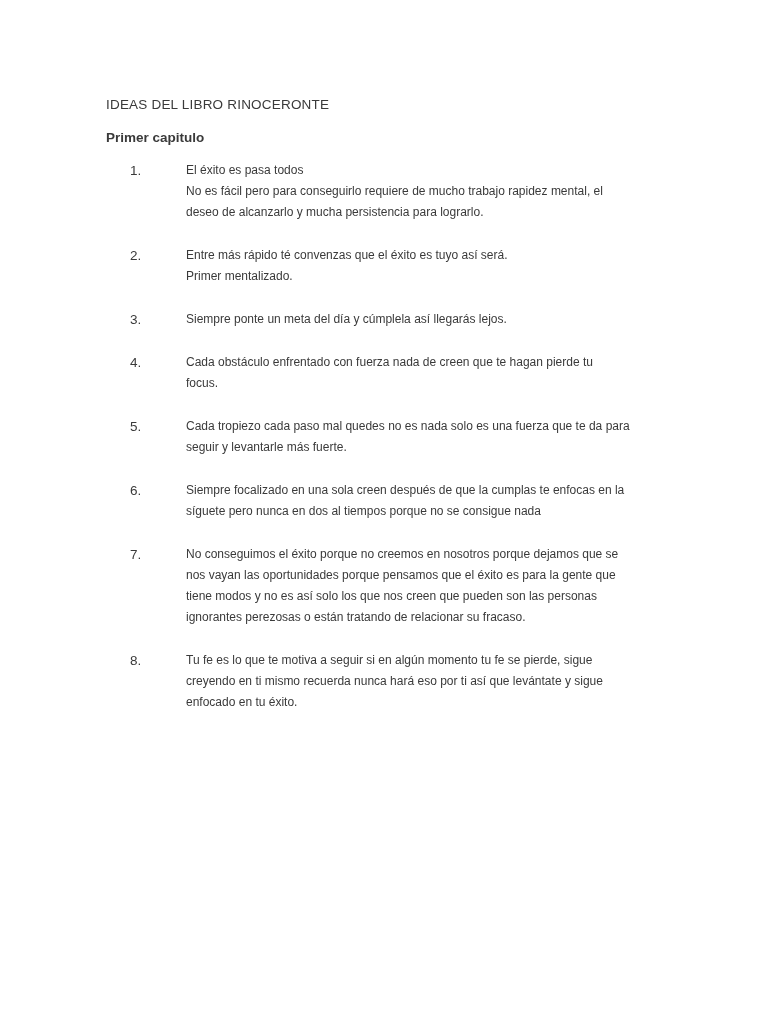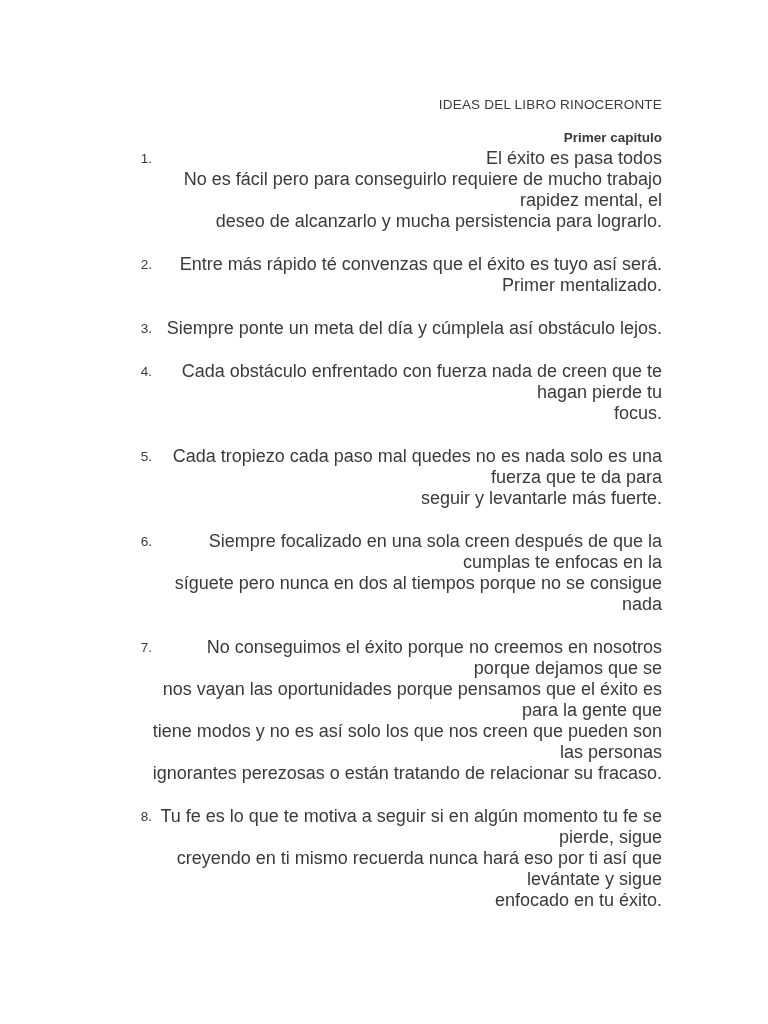--- a/index.html
+++ b/index.html
@@ -13,31 +13,30 @@
     overflow: hidden;
     font-family: "Liberation Sans", sans-serif;
     color: #3a3a3a;
   }
   .page {
     box-sizing: border-box;
     width: 768px;
     height: 1024px;
     padding: 94px 106px 0 106px;
     background: #ffffff;
-    text-align: right;
   }
   .doc-title {
     margin: 0 0 12px 0;
     font-size: 13.5px;
     line-height: 21px;
     font-weight: 400;
     letter-spacing: 0.2px;
   }
   .chapter-heading {
-    margin: 0 0 0 0;
+    margin: 0 0 12px 0;
     font-size: 13.5px;
     line-height: 21px;
     font-weight: 700;
   }
   .ideas-list {
     margin: 0;
     padding: 0;
     list-style: none;
   }
   .list-item {
@@ -46,23 +45,24 @@
     margin: 0 0 22px 0;
     padding-left: 24px;
   }
   .item-number {
     flex: 0 0 22px;
     font-size: 13.5px;
     line-height: 21px;
   }
   .item-text {
     flex: 1 1 auto;
-    font-size: 18px;
+    font-size: 12px;
     line-height: 21px;
     white-space: pre-line;
+    margin-left: 34px;
   }
 </style>
 </head>
 <body style="color: rgb(58, 58, 58); background: rgb(255, 255, 255);">
 
 <div class="page">
   <h1 class="doc-title">IDEAS DEL LIBRO RINOCERONTE</h1>
   <h2 class="chapter-heading">Primer capitulo</h2>
   <ol class="ideas-list">
   <li class="list-item">
@@ -73,21 +73,21 @@
   </li>
 
   <li class="list-item">
     <span class="item-number">2.</span>
     <span class="item-text">Entre más rápido té convenzas que el éxito es tuyo así será.
 Primer mentalizado.</span>
   </li>
 
   <li class="list-item">
     <span class="item-number">3.</span>
-    <span class="item-text">Siempre ponte un meta del día y cúmplela así obstáculo lejos.</span>
+    <span class="item-text">Siempre ponte un meta del día y cúmplela así llegarás lejos.</span>
   </li>
 
   <li class="list-item">
     <span class="item-number">4.</span>
     <span class="item-text">Cada obstáculo enfrentado con fuerza nada de creen que te hagan pierde tu
 focus.</span>
   </li>
 
   <li class="list-item">
     <span class="item-number">5.</span>

